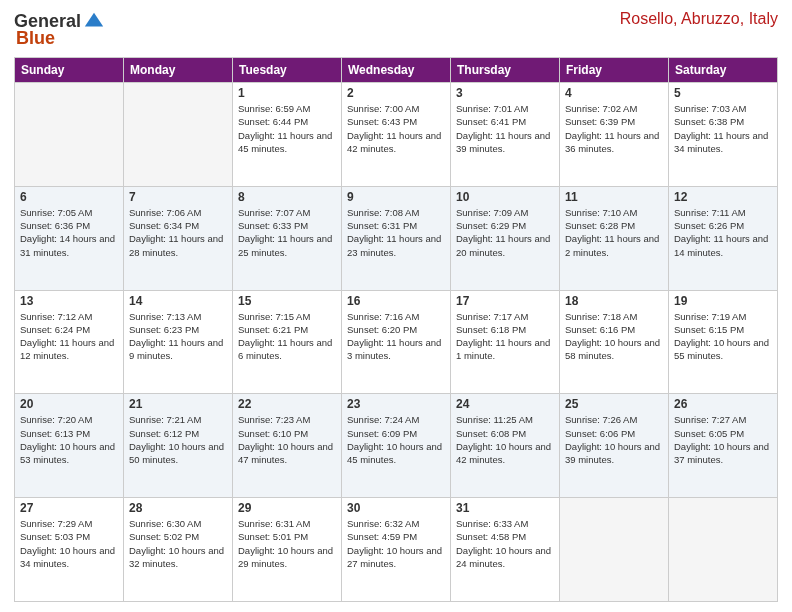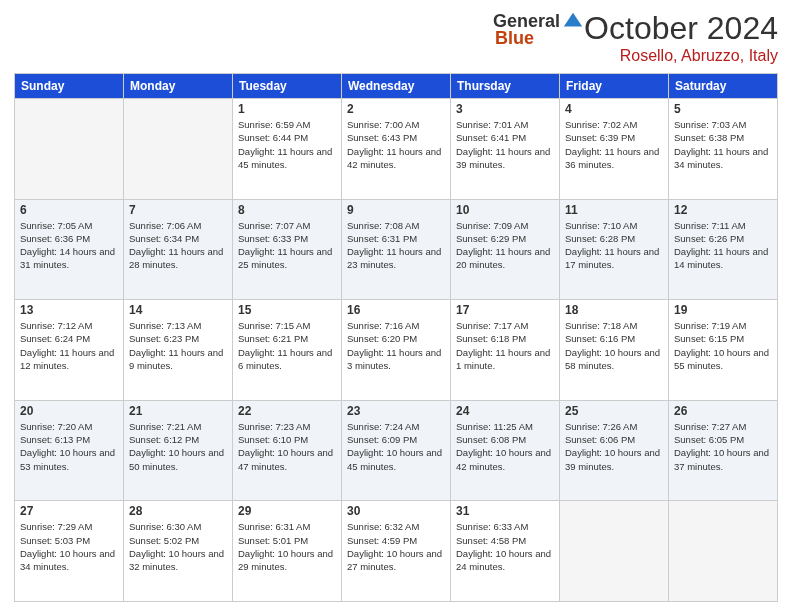--- a/index.html
+++ b/index.html
@@ -12,21 +12,21 @@
     }
     .page {
       width: 792px;
       height: 612px;
       display: flex;
       flex-direction: column;
       padding: 10px 14px 10px 14px;
     }
     .header {
       display: flex;
-      justify-content: flex-end;
+      justify-content: space-between;
       align-items: flex-start;
       margin-bottom: 8px;
     }
     .logo-area {
       display: flex;
       flex-direction: column;
       align-items: flex-start;
     }
     .logo-text {
       display: flex;
@@ -58,21 +58,21 @@
     .location-title {
       font-size: 16px;
       color: #b91c1c;
     }
     .calendar {
       width: 100%;
       border-collapse: collapse;
       flex: 1;
     }
     .calendar th {
-      background-color: #1d4ed8;
+      background-color: #701a75;
       color: #fff;
       font-size: 12px;
       font-weight: bold;
       padding: 5px 6px;
       text-align: left;
       border: 1px solid #ccc;
     }
     .calendar td {
       border: 1px solid #ccc;
       vertical-align: top;
@@ -111,21 +111,20 @@
     <div class="logo-area">
       <div class="logo-text">
         <span class="logo-general">General</span>
         <svg class="logo-icon" viewBox="0 0 24 24">
           <polygon points="12,3 22,18 2,18" fill="#2a7dc9"></polygon>
         </svg>
       </div>
       <span class="logo-blue" style="margin-top:-4px; margin-left:2px;">Blue</span>
     </div>
     <div class="title-area">
-      <div class="month-title">October 2024</div>
       <div class="location-title">Rosello, Abruzzo, Italy</div>
     </div>
   </div>
 
   <table class="calendar">
     <thead>
       <tr>
         <th>Sunday</th>
         <th>Monday</th>
         <th>Tuesday</th>
@@ -176,21 +175,21 @@
           <td>
             <span class="day-number">9</span>
             <div class="day-info"><span>Sunrise: 7:08 AM</span><br><span>Sunset: 6:31 PM</span><br><span>Daylight: 11 hours and 23 minutes.</span></div>
           </td>
           <td>
             <span class="day-number">10</span>
             <div class="day-info"><span>Sunrise: 7:09 AM</span><br><span>Sunset: 6:29 PM</span><br><span>Daylight: 11 hours and 20 minutes.</span></div>
           </td>
           <td>
             <span class="day-number">11</span>
-            <div class="day-info"><span>Sunrise: 7:10 AM</span><br><span>Sunset: 6:28 PM</span><br><span>Daylight: 11 hours and 17 minutes.</span></div>
+            <div class="day-info"><span>Sunrise: 7:10 AM</span><br><span>Sunset: 6:28 PM</span><br><span>Daylight: 11 hours and 2 minutes.</span></div>
           </td>
           <td>
             <span class="day-number">12</span>
             <div class="day-info"><span>Sunrise: 7:11 AM</span><br><span>Sunset: 6:26 PM</span><br><span>Daylight: 11 hours and 14 minutes.</span></div>
           </td>
         </tr>
         <tr>
           <td>
             <span class="day-number">13</span>
             <div class="day-info"><span>Sunrise: 7:12 AM</span><br><span>Sunset: 6:24 PM</span><br><span>Daylight: 11 hours and 12 minutes.</span></div>

